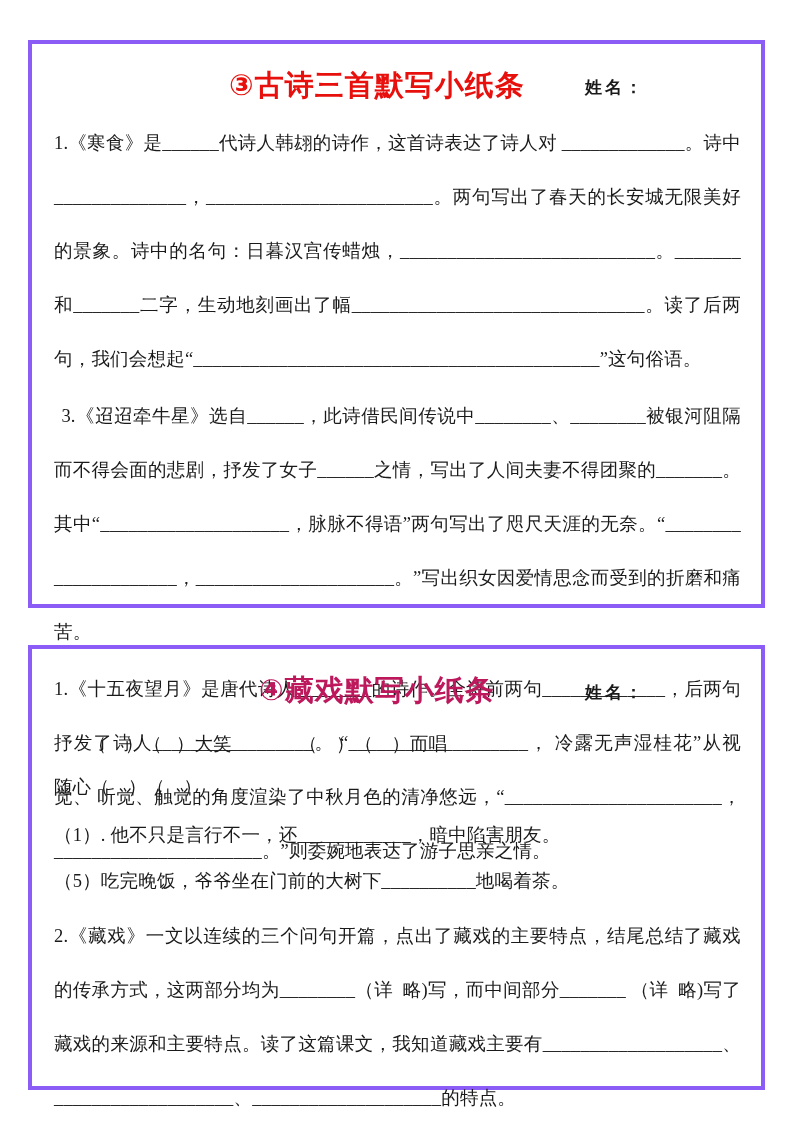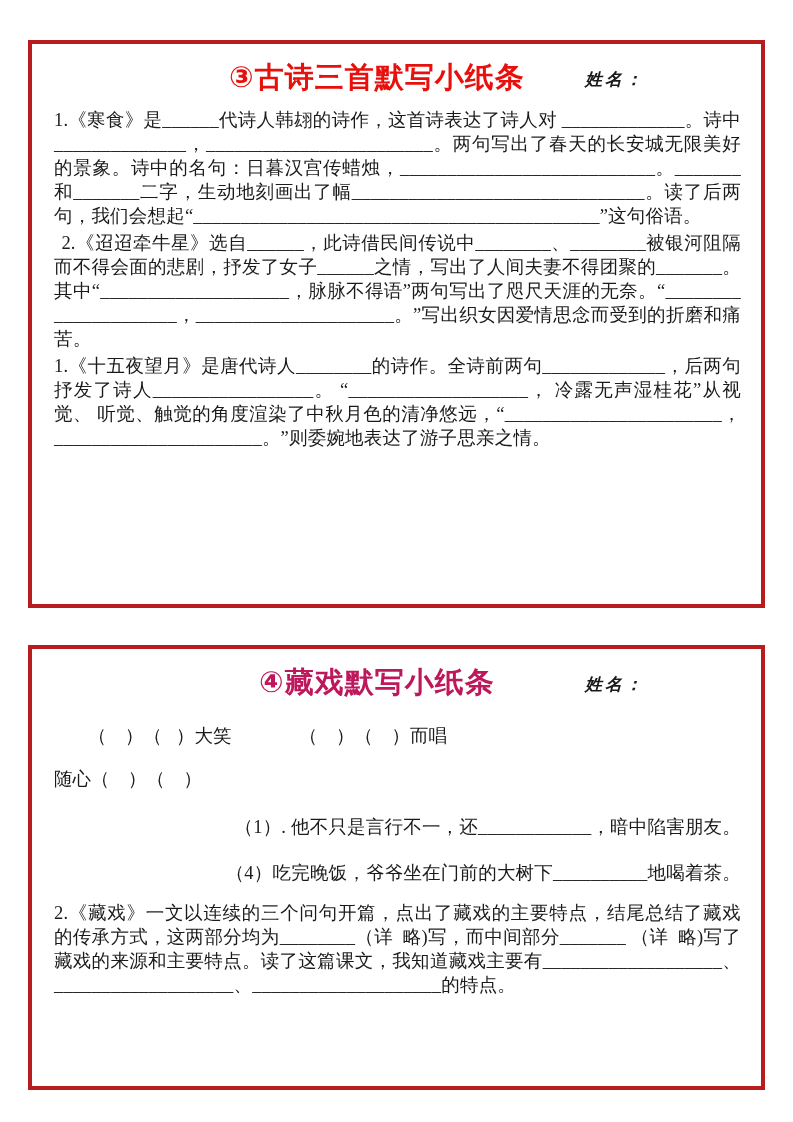--- a/index.html
+++ b/index.html
@@ -12,23 +12,23 @@
     width: 793px;
     height: 1122px;
     background: #ffffff;
     font-family: "Liberation Serif", "DejaVu Serif", serif;
     color: #1a1a1a;
     overflow: hidden;
     box-sizing: border-box;
   }
   .box {
     box-sizing: border-box;
-    border: 4px solid #b91c1c;
+    border: 4px solid #8b5cf6;
     margin: 0 28px;
-    padding: 8px 20px 12px 22px;
+    padding: 16px 20px 12px 22px;
     background: #ffffff;
   }
   .box.first {
     margin-top: 40px;
     height: 568px;
   }
   .box.second {
     margin-top: 37px;
     height: 445px;
   }
@@ -49,33 +49,32 @@
     white-space: nowrap;
   }
   .name-label {
     position: absolute;
     right: 96px;
     top: 16px;
     font-family: "Liberation Sans", "DejaVu Sans", sans-serif;
     font-weight: bold;
     font-size: 17px;
     letter-spacing: 3px;
-    font-style: italic;
   }
   .para {
     margin: 0 0 3px 0;
     font-size: 18.5px;
-    line-height: 24px;
+    line-height: 54px;
     text-align: justify;
     letter-spacing: 0.2px;
     word-break: break-all;
   }
   .para.indent-small { text-indent: 0.4em; }
   .para.sub {
-    text-align: right;
+    text-align: left;
     margin-bottom: 10px;
     line-height: 36px;
   }
   .word-grid {
     margin: 2px 0 8px 0;
   }
   .wg-row {
     display: flex;
     line-height: 43px;
     font-size: 18.5px;
@@ -89,39 +88,39 @@
 <body>
 
 <div class="page">
 
   <section class="box first">
     <div class="header">
       <h1 class="title" id="title1" style="color: rgb(232, 16, 12);">③古诗三首默写小纸条</h1>
       <span class="name-label">姓名：</span>
     </div>
     <p class="para">1.《寒食》是______代诗人韩翃的诗作，这首诗表达了诗人对 _____________。诗中______________，________________________。两句写出了春天的长安城无限美好的景象。诗中的名句：日暮汉宫传蜡烛，___________________________。_______和_______二字，生动地刻画出了幅_______________________________。读了后两句，我们会想起“___________________________________________”这句俗语。</p>
-    <p class="para indent-small">2.《迢迢牵牛星》选自______，此诗借民间传说中________、________被银河阻隔而不得会面的悲剧，抒发了女子______之情，写出了人间夫妻不得团聚的_______。其中“____________________，脉脉不得语”两句写出了咫尺天涯的无奈。“_____________________，_____________________。”写出织女因爱情思念而受到的折磨和痛苦。</p>
+    <p class="para indent-small">3.《迢迢牵牛星》选自______，此诗借民间传说中________、________被银河阻隔而不得会面的悲剧，抒发了女子______之情，写出了人间夫妻不得团聚的_______。其中“____________________，脉脉不得语”两句写出了咫尺天涯的无奈。“_____________________，_____________________。”写出织女因爱情思念而受到的折磨和痛苦。</p>
     <p class="para">1.《十五夜望月》是唐代诗人________的诗作。全诗前两句_____________，后两句抒发了诗人_________________。 “___________________， 冷露无声湿桂花”从视觉、 听觉、触觉的角度渲染了中秋月色的清净悠远，“_______________________，______________________。”则委婉地表达了游子思亲之情。</p>
   </section>
 
   <section class="box second">
     <div class="header">
       <h1 class="title" id="title2" style="color: #be185d;">④藏戏默写小纸条</h1>
       <span class="name-label">姓名：</span>
     </div>
 
     <div class="word-grid">
       <div class="wg-row">
         <span class="wg-cell c1">（&nbsp;&nbsp;&nbsp;&nbsp;）（&nbsp;&nbsp;&nbsp;）大笑</span>
         <span class="wg-cell c2">（&nbsp;&nbsp;&nbsp;&nbsp;）（&nbsp;&nbsp;&nbsp;&nbsp;）而唱</span>
       </div>
       <div class="wg-row">
         <span class="wg-cell c2">随心（&nbsp;&nbsp;&nbsp;&nbsp;）（&nbsp;&nbsp;&nbsp;&nbsp;）</span>
       </div>
     </div>
 
     <p class="para sub">（1）. 他不只是言行不一，还____________，暗中陷害朋友。</p>
-    <p class="para sub">（4）吃完晚饭，爷爷坐在门前的大树下__________地喝着茶。</p>
+    <p class="para sub">（5）吃完晚饭，爷爷坐在门前的大树下__________地喝着茶。</p>
 
     <p class="para">2.《藏戏》一文以连续的三个问句开篇，点出了藏戏的主要特点，结尾总结了藏戏的传承方式，这两部分均为________（详&nbsp;&nbsp;略)写，而中间部分_______ （详&nbsp;&nbsp;略)写了藏戏的来源和主要特点。读了这篇课文，我知道藏戏主要有___________________、___________________、____________________的特点。</p>
   </section>
 
 </div>
 
 </body></html>

